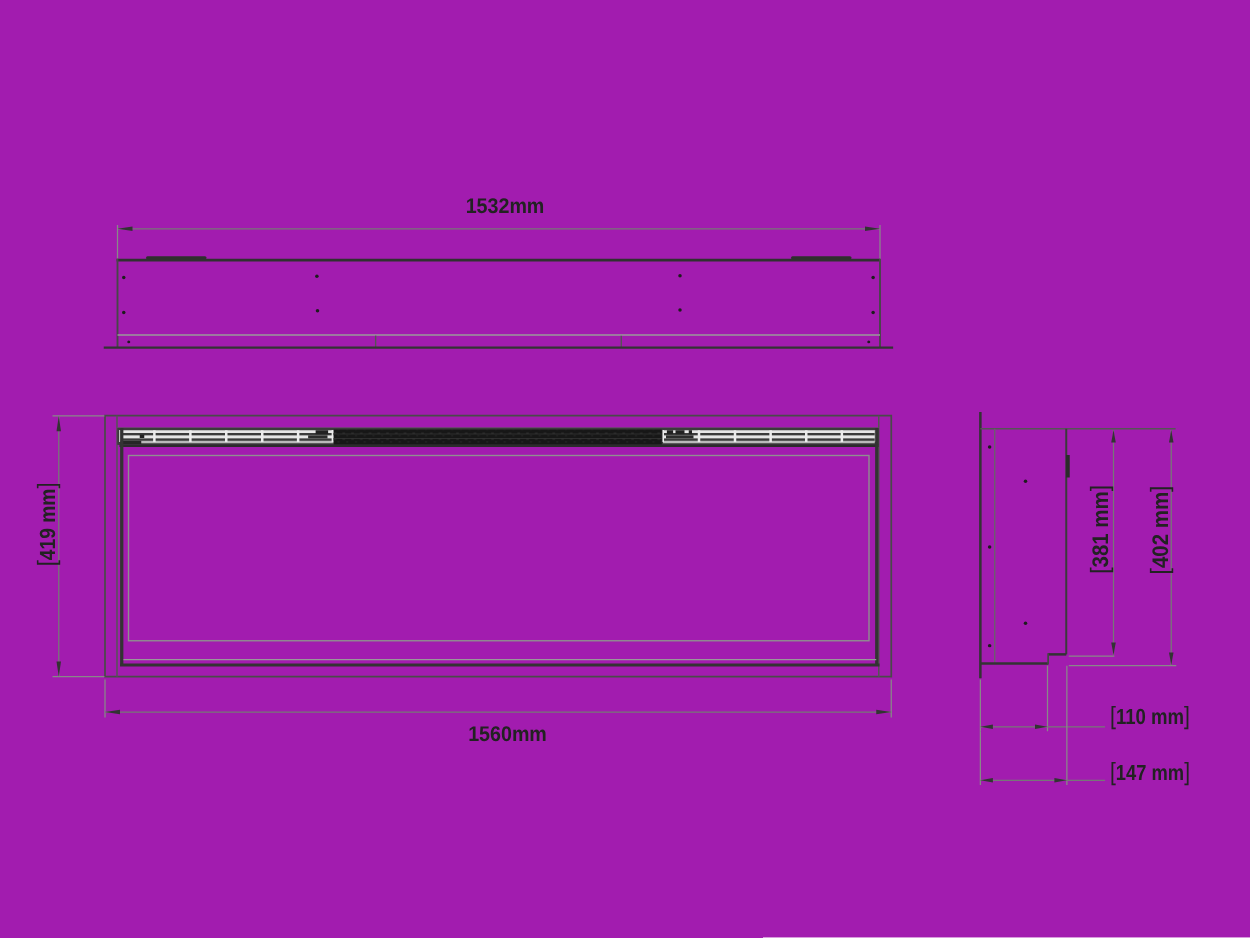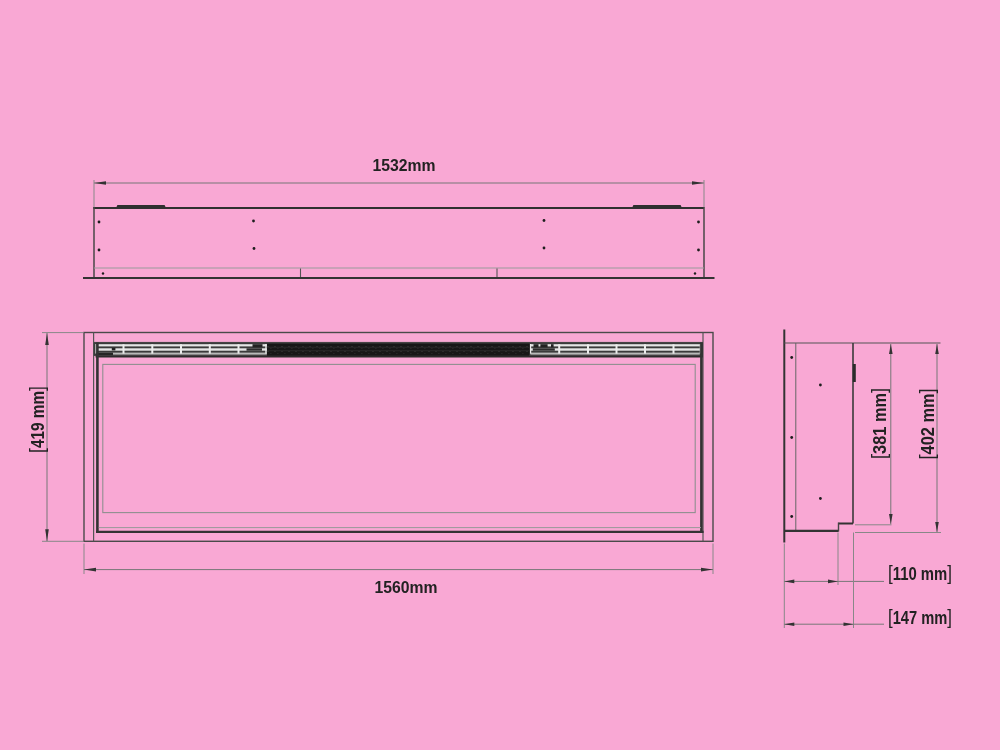--- a/index.html
+++ b/index.html
@@ -1,16 +1,16 @@
 <!DOCTYPE html>
 <html><head>
 <meta charset="utf-8">
 <style>
 html,body{margin:0;padding:0;background:#ffffff;}
-#page{position:relative;width:1000px;height:750px;background:#f9a8d4;overflow:hidden;
+#page{position:relative;width:1000px;height:750px;background:#a21caf;overflow:hidden;
   font-family:"Liberation Sans",sans-serif;}
 text{font-family:"Liberation Sans",sans-serif;fill:#222;}
 </style>
 </head>
 <body>
 <div id="page">
 <svg width="1000" height="750" viewBox="0 0 1000 750">
 <defs>
         <pattern id="speck" width="7" height="5" patternUnits="userSpaceOnUse">
           <rect width="7" height="5" fill="none"></rect>

